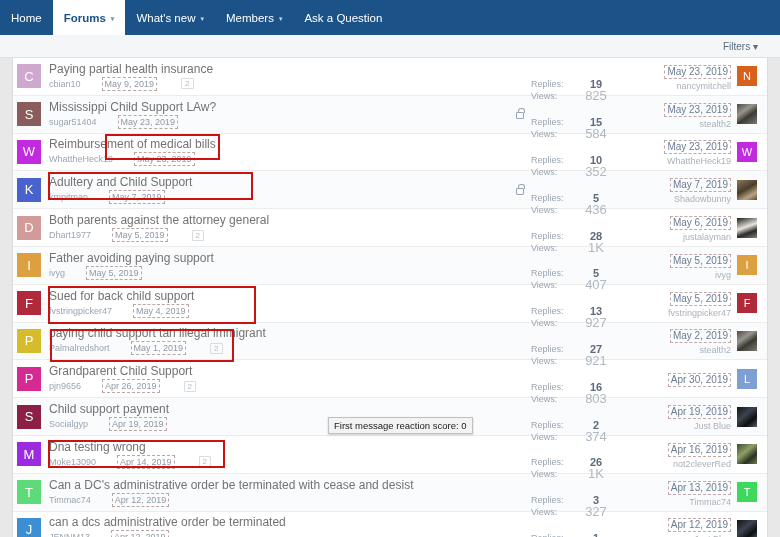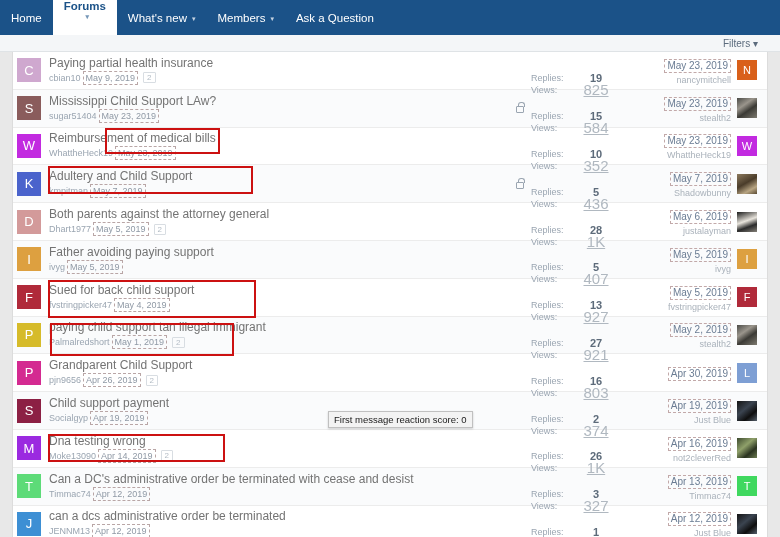--- a/index.html
+++ b/index.html
@@ -27,21 +27,20 @@
     padding: 0 11px;
     color: #ffffff;
     font-size: 11.5px;
     white-space: nowrap;
     cursor: pointer;
   }
   .nav-item.active {
     background: #ffffff;
     color: #1b5288;
     font-weight: bold;
-    flex-direction: column;
   }
   .nav-caret {
     display: inline-block;
     margin-left: 5px;
     font-size: 7px;
     opacity: .75;
     transform: translateY(1px);
   }
   .nav-item.active .nav-caret { opacity: .6; }
   .search-icon-glyph {
@@ -56,21 +55,21 @@
     content: "";
     position: absolute;
     width: 5px; height: 1.5px;
     background: #ffffff;
     right: -4px; bottom: 0px;
     transform: rotate(45deg);
   }
 
   
   #filters-strip {
-    height: 17px;
+    height: 23px;
     background: #f4f6f8;
     display: flex;
     justify-content: flex-end;
     align-items: center;
     padding-right: 22px;
     border-bottom: 1px solid #dfe3e6;
   }
   #filters-btn {
     font-size: 10px;
     color: #5b6b7d;
@@ -135,21 +134,21 @@
     cursor: pointer;
   }
   .thread-meta {
     font-size: 9px;
     color: #9aa5b1;
     line-height: 12px;
     margin-top: 1px;
     white-space: nowrap;
     display: flex;
     align-items: center;
-    gap: 2px;
+    gap: 21px;
   }
   .meta-date {
     border: 1px dashed #b9a6a6;
     padding: 0 2px;
     color: #8f99a5;
   }
   .meta-badge {
     display: inline-block;
     border: 1px solid #d8dde2;
     color: #b3bcc5;
@@ -193,24 +192,23 @@
   }
   .stats-labels { width: 42px; }
   .stats-values { text-align: center; width: 46px; }
   .stats-values .num {
     color: #5d6b7a;
     font-size: 11px;
     font-weight: bold;
     line-height: 12px;
   }
   .stats-values .views {
-    font-size: 15px;
+    font-size: 13px;
     color: #b0b8c0;
     line-height: 12px;
-    text-decoration: underline;
   }
 
   .last-col {
     flex: 0 0 96px;
     text-align: right;
     padding-right: 6px;
   }
   .last-date {
     font-size: 10px;
     color: #6a7c93;

